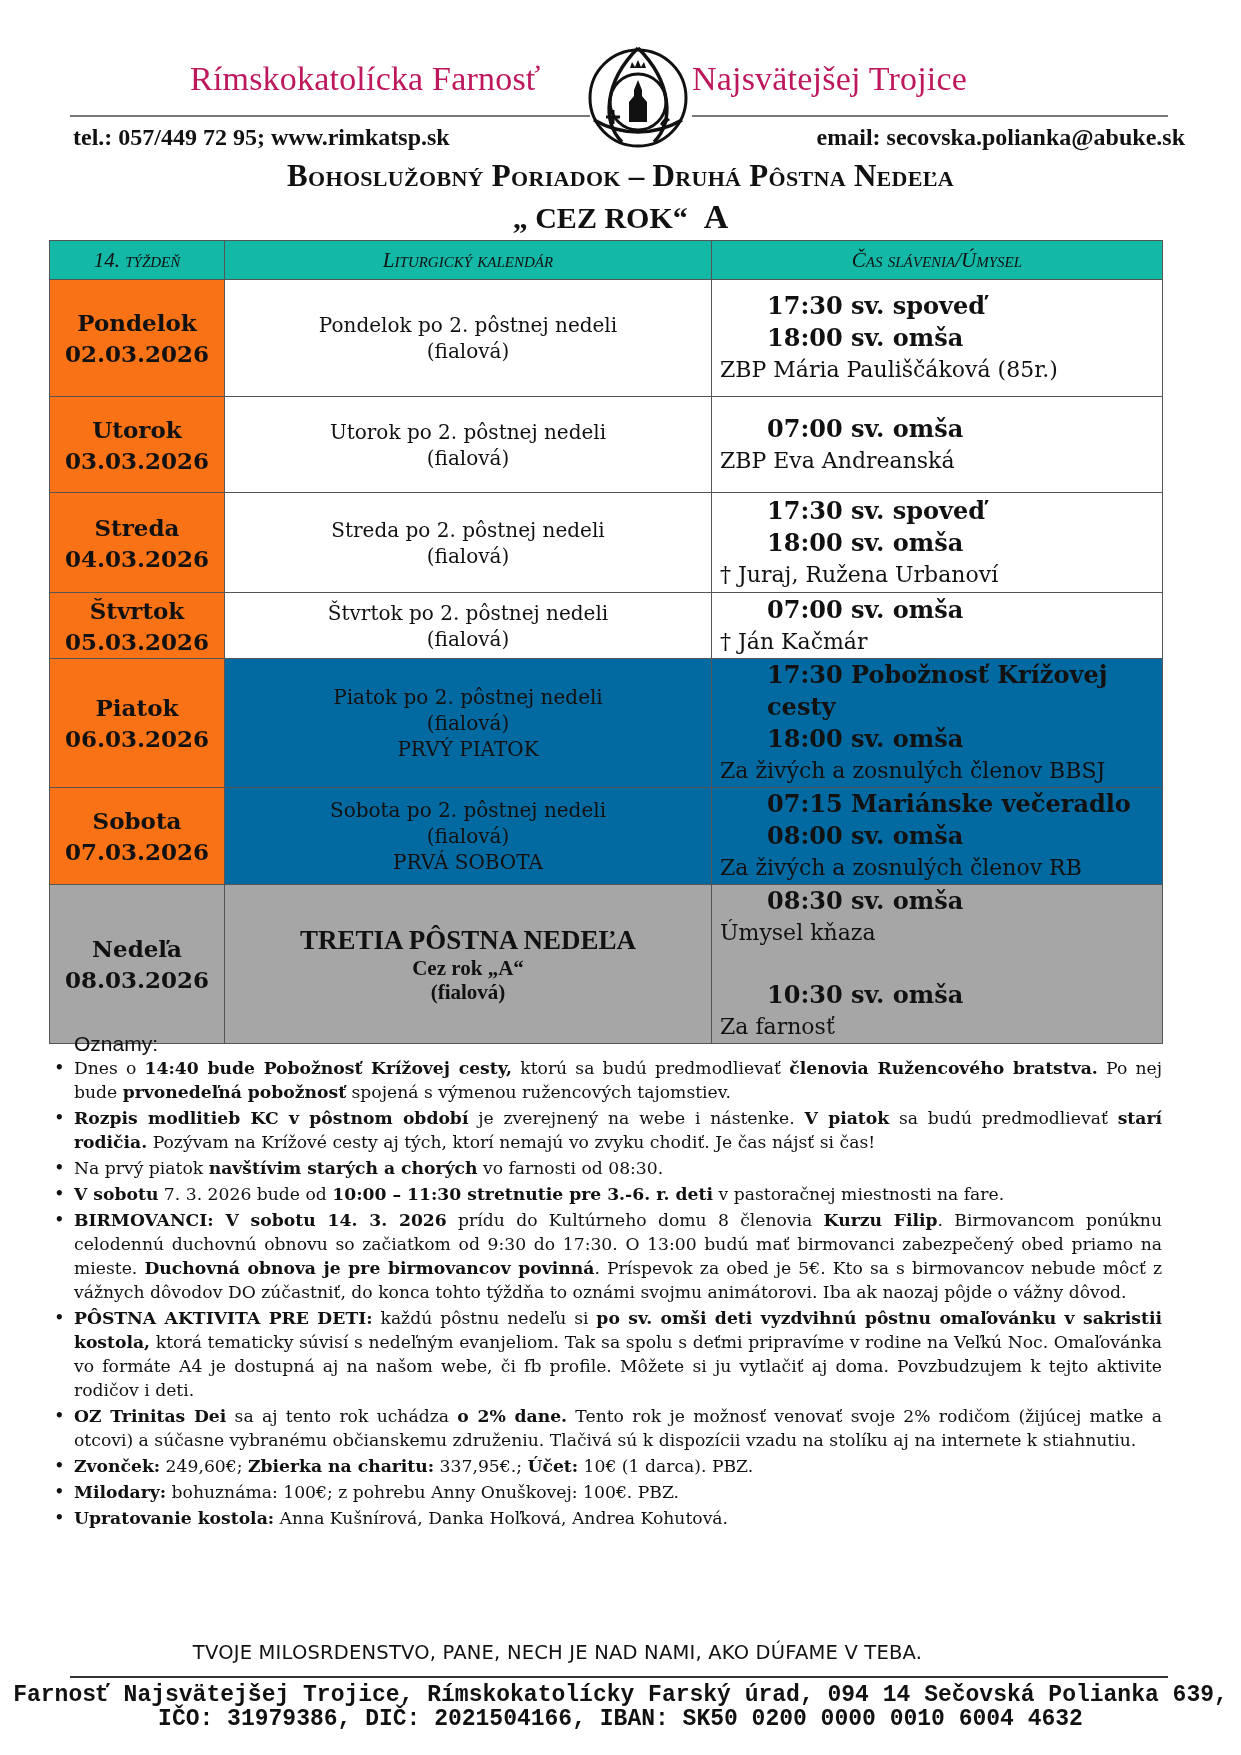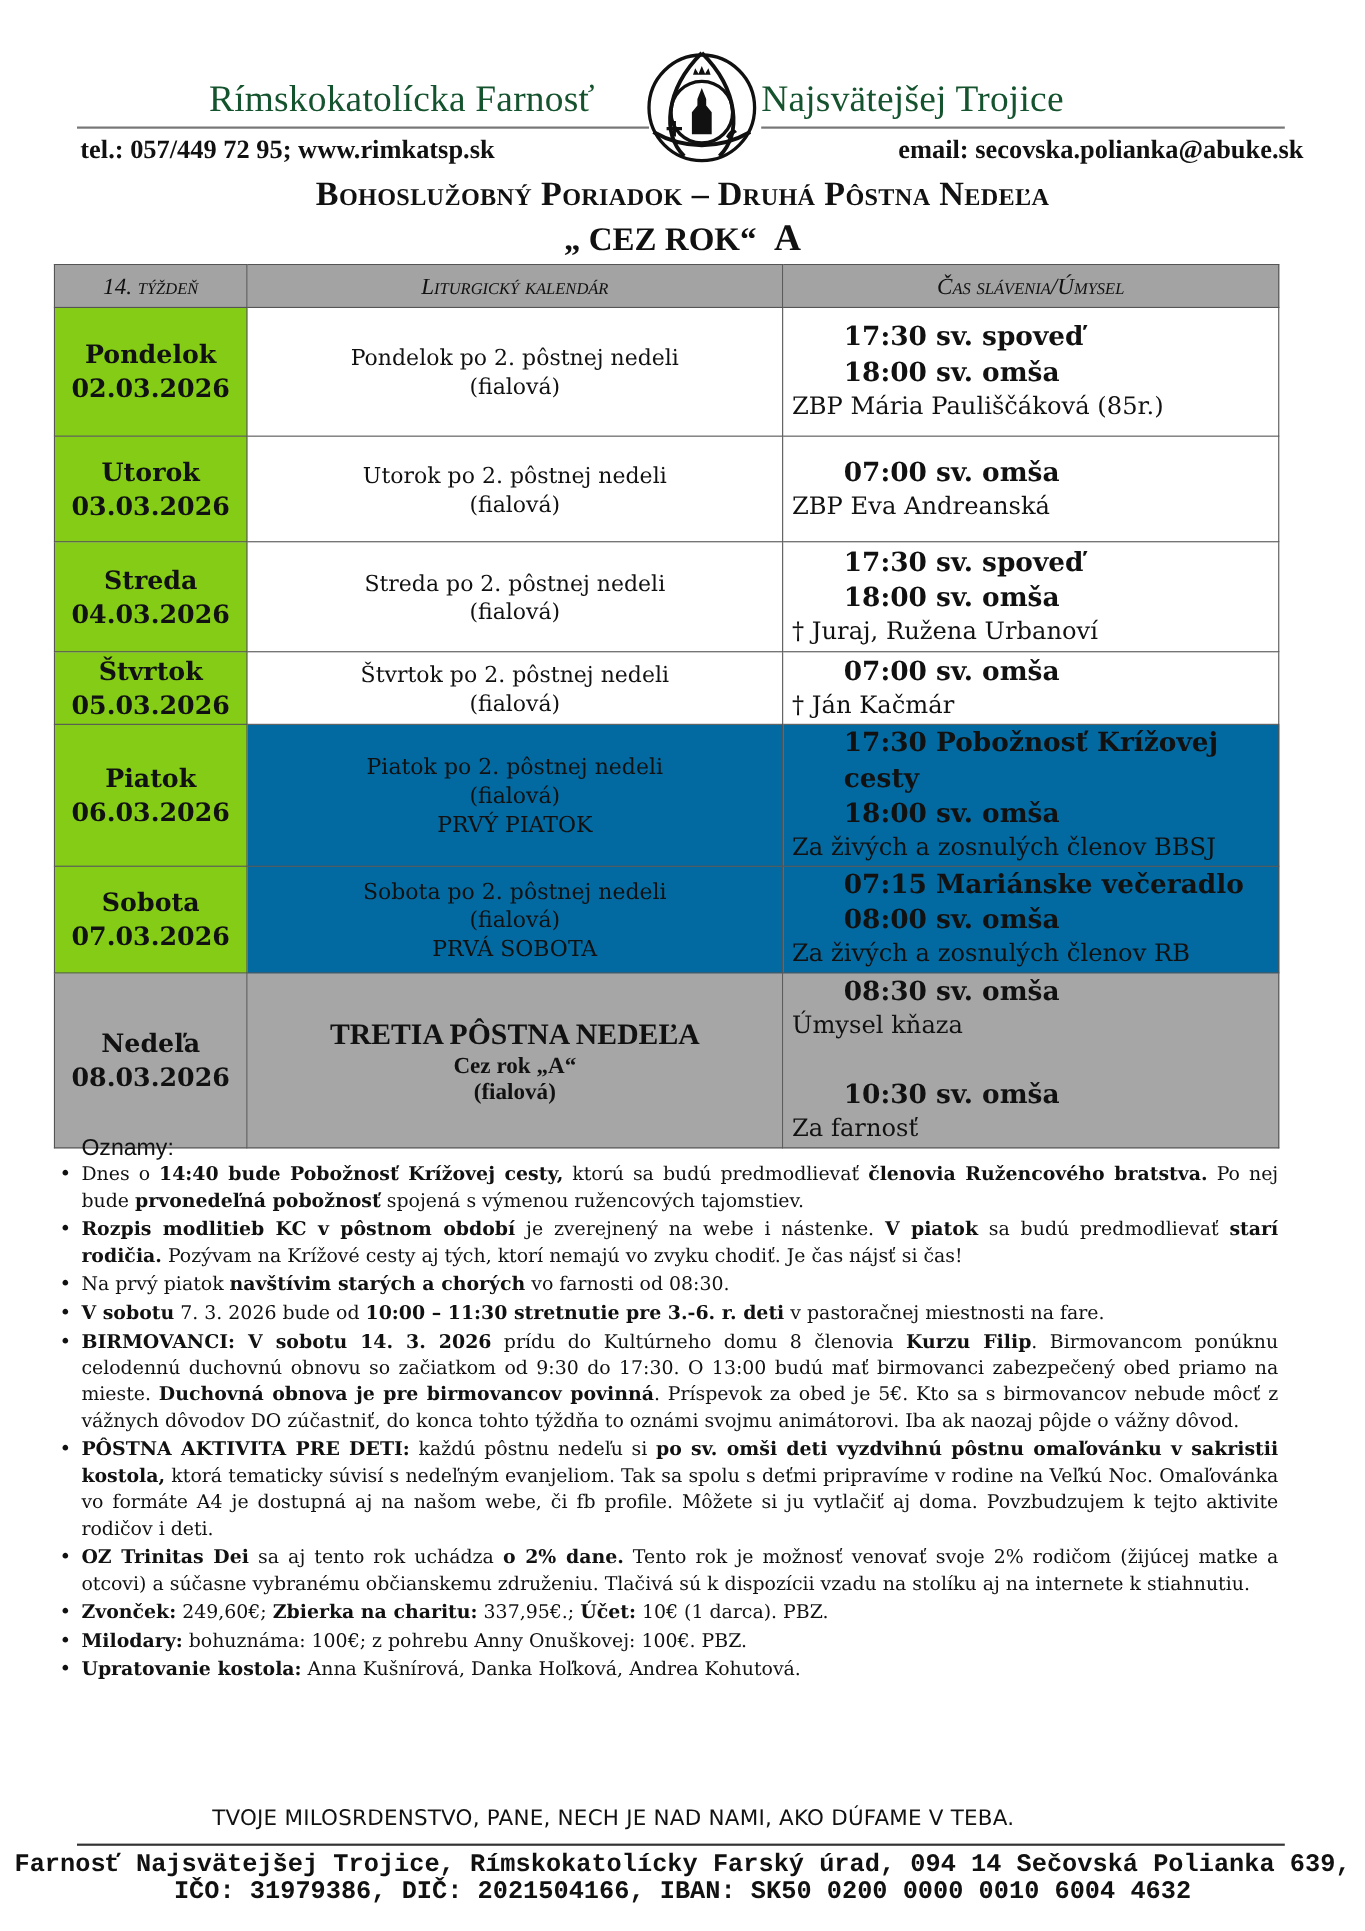--- a/index.html
+++ b/index.html
@@ -1,37 +1,37 @@
 <!DOCTYPE html>
 <html><head>
 <meta charset="utf-8">
 <style>
   html, body { margin: 0; padding: 0; background: #ffffff; }
   body { width: 1241px; height: 1755px; position: relative; overflow: hidden; color: #111; font-family: "DejaVu Serif", serif; }
 
-  .hdr-title { position: absolute; top: 72px; font-family: "Liberation Serif", serif; font-size: 34px; color: #14532d; letter-spacing: 0.2px; }
+  .hdr-title { position: absolute; top: 60px; font-family: "Liberation Serif", serif; font-size: 34px; color: #be185d; letter-spacing: 0.2px; }
   #hdr-left { left: 190px; }
   #hdr-right { left: 692px; }
   .hdr-rule { position: absolute; top: 115px; height: 2px; background: #777; }
   #rule-left { left: 70px; width: 520px; }
   #rule-right { left: 692px; width: 476px; }
   .logo { position: absolute; left: 582px; top: 42px; width: 112px; height: 112px; }
 
   .contact { position: absolute; top: 124px; font-family: "Liberation Serif", serif; font-weight: bold; font-size: 24px; }
   #contact-left { left: 73px; }
   #contact-right { right: 56px; }
 
   .main-title { position: absolute; left: 0; width: 1241px; top: 158px; text-align: center; font-family: "Liberation Serif", serif; font-weight: bold; font-size: 31px; font-variant: small-caps; letter-spacing: 0.3px; }
   .sub-title { position: absolute; left: 0; width: 1241px; top: 198px; text-align: center; font-family: "Liberation Serif", serif; font-weight: bold; font-size: 30px; }
   .sub-title .big { font-size: 34px; margin-left: 16px; }
 
   table.sched { position: absolute; left: 49px; top: 240px; width: 1114px; border-collapse: collapse; font-family: "DejaVu Serif", serif; }
   table.sched td, table.sched th { border: 1.5px solid #555; padding: 0; vertical-align: middle; }
-  table.sched th { font-family: "Liberation Serif", serif; font-style: italic; font-weight: normal; font-size: 21px; height: 38px; background: #a3a3a3; font-variant: small-caps; }
-  .c-day { width: 174px; text-align: center; font-weight: bold; font-size: 23px; line-height: 31px; background: #84cc16; }
+  table.sched th { font-family: "Liberation Serif", serif; font-style: italic; font-weight: normal; font-size: 21px; height: 38px; background: #14b8a6; font-variant: small-caps; }
+  .c-day { width: 174px; text-align: center; font-weight: bold; font-size: 23px; line-height: 31px; background: #f97316; }
   .c-lit { width: 486px; text-align: center; font-size: 20px; line-height: 26px; }
   .c-time { padding-left: 8px !important; font-size: 22px; line-height: 32px; }
   .c-time .b { font-weight: bold; font-size: 24px; margin-left: 47px; }
   .bg-white { background: #ffffff; }
   .bg-grey { background: #0369a1; }
   .bg-dark { background: #a6a6a6; }
   .sun-title { font-family: "Liberation Serif", serif; font-weight: bold; font-size: 27px; line-height: 32px; }
   .sun-sub { font-family: "Liberation Serif", serif; font-weight: bold; font-size: 21px; line-height: 24px; }
   .gap { height: 30px; }
 

